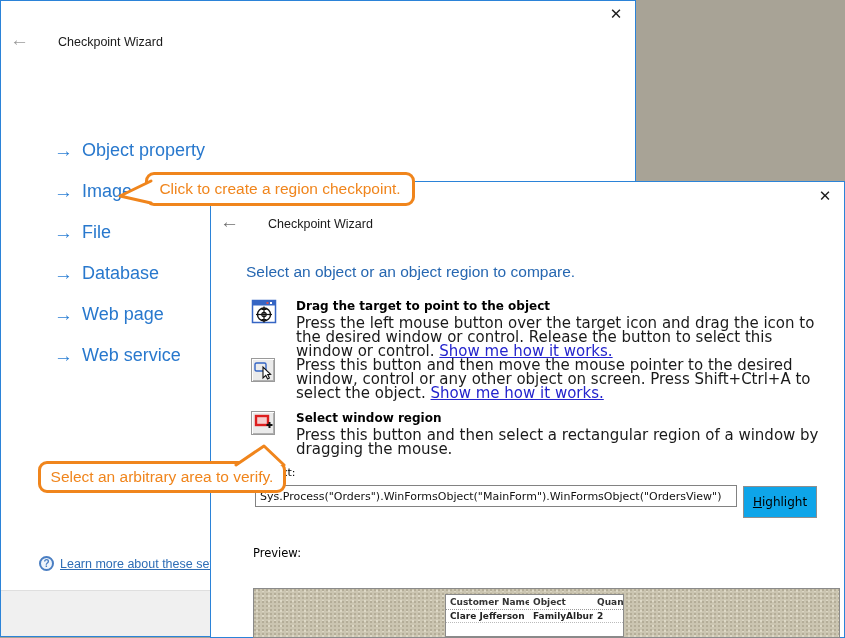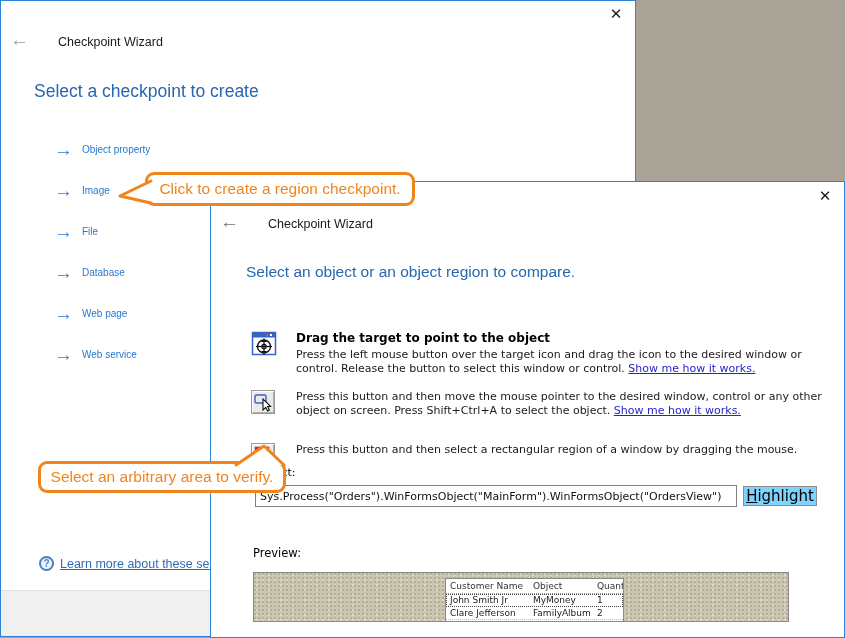--- a/index.html
+++ b/index.html
@@ -39,87 +39,88 @@
   .wiz-heading { position:absolute; color:#2667b1; }
   #window1 .wiz-heading { left:33px; top:80px; font-size:17.5px; }
   #window2 .wiz-heading { left:35px; top:81px; font-size:15.5px; }
 
   
   .cp-item {
     position:absolute; left:53px; display:flex; align-items:center;
     gap:9px; cursor:pointer;
   }
   .cp-arrow { color:#2b7fd4; font-size:19px; line-height:19px; }
-  .cp-label { color:#2878cd; font-size:10px; }
+  .cp-label { color:#2878cd; font-size:18px; }
 
   
   .help-row { position:absolute; left:38px; top:555px; display:flex; align-items:center; gap:6px; }
   .help-icon {
     width:15px; height:15px; border-radius:50%;
     border:2px solid #4a7ec2; color:#4a7ec2;
     font-size:10px; font-weight:bold; text-align:center; line-height:11px;
     background:#eef4fb;
   }
   .help-link { color:#2e6db5; font-size:12.5px; text-decoration:underline; white-space:nowrap; }
 
   .w1-footer {
     position:absolute; left:0; bottom:0; width:100%; height:46px;
     background:#f0f0f0; border-top:1px solid #dfdfdf;
   }
 
   
   .option {
     position:absolute; left:40px; width:578px;
-    display:flex; gap:19px; align-items:flex-start;margin-top:32px;
+    display:flex; gap:19px; align-items:flex-start;
   }
   .opt-icon-box { flex:0 0 26px; }
   .opt-btn-face {
     width:24px; height:24px; background:#ebebeb;
     border:1px solid #9a9a9a;
     box-shadow: inset 1px 1px 0 #ffffff, inset -1px -1px 0 #b0b0b0;
     display:flex; align-items:center; justify-content:center;
   }
   .opt-text { flex:1; font-family:"DejaVu Sans", sans-serif; }
   .opt-title { font-size:12px; font-weight:bold; color:#000; margin-bottom:3px; }
-  .opt-desc { font-size:11px; color:#1a1a1a; line-height:14px; }
+  .opt-desc { font-size:15px; color:#1a1a1a; line-height:14px; }
   .desc-link { color:#2424cd; text-decoration:underline; cursor:pointer; }
 
   
   .object-label {
     position:absolute; left:45px; top:284px;
     font-family:"DejaVu Sans", sans-serif; font-size:11px; color:#000;
   }
   .object-field {
     position:absolute; left:44px; top:303px; width:482px; height:22px;
     border:1px solid #828282; background:#fff;
     font-family:"DejaVu Sans", sans-serif; font-size:11px; color:#111;
     padding:2px 4px;
   }
   .highlight-btn {
-    position:absolute; left:532px; top:304px; width:74px; height:20px;
-    background:#7dd3fc; border:1px solid #8e8e8e;
-    font-family:"DejaVu Sans", sans-serif; font-size:15px; color:#000;
+    position:absolute; left:532px; top:304px; width:74px; height:32px;
+    background:#0ea5e9; border:1px solid #8e8e8e;
+    font-family:"DejaVu Sans", sans-serif; font-size:12px; color:#000;
     cursor:pointer;
   }
   .btn-label { display:block; }
   .btn-label::first-letter { text-decoration:underline; }
 
   .preview-label {
     position:absolute; left:42px; top:364px;
     font-family:"DejaVu Sans", sans-serif; font-size:11.5px; color:#000;
   }
   .preview-panel {
-    position:absolute; left:42px; top:390px; width:536px; height:50px;
+    position:absolute; left:42px; top:406px; width:587px; height:50px;
     border:1px solid #8a8a8a;
     background-color:#cbc5b1;
     background-image:
       radial-gradient(circle at 1px 1px, #b4ad98 1px, transparent 1.3px),
       radial-gradient(circle at 3px 2px, #ddd8c6 1px, transparent 1.3px);
     background-size:4px 4px, 6px 5px;
     overflow:hidden;
+    font-weight:bold;
   }
   .preview-table {
     position:absolute; left:191px; top:5px; width:179px;
     background:#fff; border:1px solid #8a8a8a;
     font-family:"DejaVu Sans", sans-serif; font-size:9px; color:#222;
   }
   .prow { display:flex; height:13px; align-items:center; }
   .prow.header { height:15px; border-bottom:1px dotted #999; color:#333; }
   .prow.selected { outline:1px dotted #444; outline-offset:-1px; }
   .prow.sep { border-bottom:1px dotted #bbb; }
@@ -144,21 +145,20 @@
 </style>
 </head>
 <body>
 
 <div id="screen">
 
   <div class="window" id="window1">
     <div class="close-btn">✕</div>
     <div class="back-arrow">←</div>
     <div class="wiz-title">Checkpoint Wizard</div>
-    <div class="wiz-heading">Select a checkpoint to create</div>
 
     <div class="cp-item" style="top:139px">
       <span class="cp-arrow">→</span>
       <span class="cp-label">Object property</span>
     </div>
     <div class="cp-item" style="top:180px">
       <span class="cp-arrow">→</span>
       <span class="cp-label">Image</span>
     </div>
     <div class="cp-item" style="top:221px">
@@ -232,43 +232,39 @@
       <div class="opt-icon-box">
         <div class="opt-btn-face">
           <svg width="22" height="22">
             <rect x="4" y="4" width="12" height="9" fill="#f6cece" stroke="#dd1f1f" stroke-width="2.4"></rect>
             <rect x="14.5" y="12" width="6" height="2" fill="#111"></rect>
             <rect x="16.5" y="10" width="2" height="6" fill="#111"></rect>
           </svg>
         </div>
       </div>
       <div class="opt-text">
+        <div class="opt-title">Select window region</div>
         <div class="opt-desc"><span>Press this button and then select a rectangular region of a window by dragging the mouse.</span></div>
       </div>
     </div>
 
     <div class="object-label">Object:</div>
     <input class="object-field" readonly="" value="Sys.Process(&quot;Orders&quot;).WinFormsObject(&quot;MainForm&quot;).WinFormsObject(&quot;OrdersView&quot;)" style="">
     <button class="highlight-btn">
       <span class="btn-label">Highlight</span>
     </button>
 
     <div class="preview-label">Preview:</div>
     <div class="preview-panel">
       <div class="preview-table">
         <div class="prow header">
           <div class="pcell c0">Customer Name</div>
           <div class="pcell c1">Object</div>
           <div class="pcell c2">Quantity</div>
         </div>
-        <div class="prow selected sep">
-          <div class="pcell c0">John Smith Jr</div>
-          <div class="pcell c1">MyMoney</div>
-          <div class="pcell c2">1</div>
-        </div>
         <div class="prow sep">
           <div class="pcell c0">Clare Jefferson</div>
           <div class="pcell c1">FamilyAlbum</div>
           <div class="pcell c2">2</div>
         </div>
         <div class="prow"></div>
       </div>
     </div>
   </div>
 

